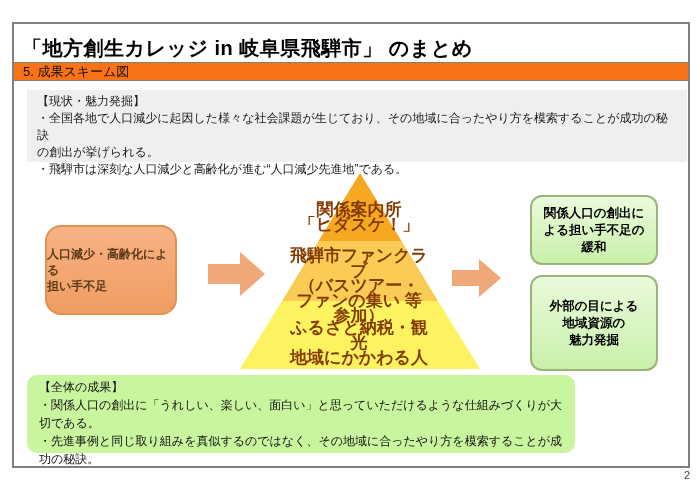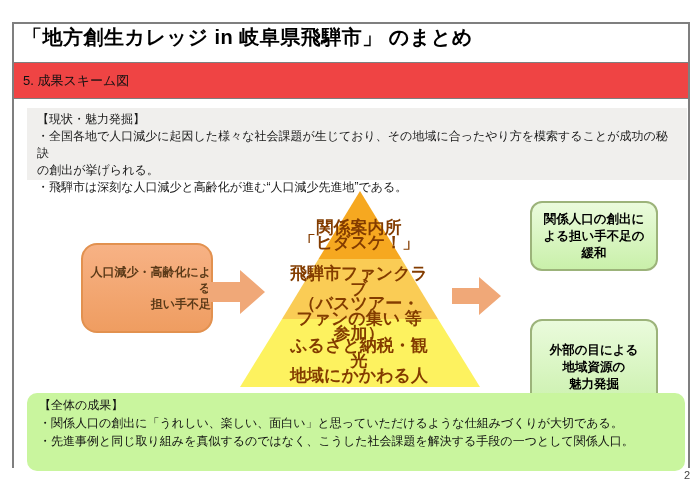--- a/index.html
+++ b/index.html
@@ -6,42 +6,42 @@
   body { background:#fff; }
   .page {
     position:relative; width:700px; height:485px; background:#ffffff;
     font-family:"Liberation Sans", sans-serif; color:#1a1a1a; overflow:hidden;
   }
   .slide {
     position:absolute; left:12px; top:22px; width:678px; height:446px;
     border:2px solid #7f7f7f; background:#ffffff;
   }
   .title-row {
-    height:39px; display:flex; align-items:flex-start; padding:0 8px;
+    height:39px; display:flex; align-items:flex-end; padding:0 8px;
     border-bottom:1px solid #7f7f7f; background:#ffffff;
   }
   .title-row .t { font-size:20px; font-weight:bold; color:#000; letter-spacing:0.5px; }
   .section-bar {
-    height:36px; display:flex; align-items:center; padding:0 9px;
-    background:#ef4444; border-bottom:1px solid #7f7f7f; font-size:13px; color:#111;
+    height:18px; display:flex; align-items:center; padding:0 9px;
+    background:#f97316; border-bottom:1px solid #7f7f7f; font-size:13px; color:#111;
   }
   .content { position:relative; width:100%; height:377px; background:#fff; }
   .pre { white-space:pre-line; }
 
   .issues-box {
     position:absolute; left:13px; top:9px; width:660px; height:72px;
     background:#f0efed; padding:3px 10px; font-size:12px; line-height:17px; color:#1a1a1a;
   }
 
   .problem-box {
     position:absolute; left:31px; top:144px; width:132px; height:90px;
     border-radius:16px; border:2px solid #e2914f;
     background:linear-gradient(#f7b285, #ef9d61);
     display:flex; align-items:center; justify-content:center;
-    text-align:right; font-size:12px; font-weight:bold; color:#5b3a18; line-height:16px;margin-left:36px;
+    text-align:left; font-size:12px; font-weight:bold; color:#5b3a18; line-height:16px;
   }
 
   .arrow1-label {
     position:absolute; left:174px; top:130px; width:120px; text-align:center;
     font-size:12.5px; font-weight:bold; color:#000; line-height:16px;
   }
 
   .arrow-svg { position:absolute; }
 
   .pyramid-svg { position:absolute; left:225px; top:90px; }
@@ -53,25 +53,25 @@
   .tier2 { left:275px; top:167px; width:140px; }
   .tier3 { left:275px; top:239px; width:140px; }
 
   .outcome-box {
     position:absolute; left:516px; width:128px;
     border-radius:12px; border:2px solid #9cb37a;
     background:linear-gradient(#eafbdc, #c9f0aa);
     display:flex; align-items:center; justify-content:center;
     text-align:center; font-size:12.5px; font-weight:600; color:#000; line-height:17px;
   }
-  .outcome1 { top:102px; height:70px; }
-  .outcome2 { top:220px; height:96px; }
+  .outcome1 { top:114px; height:70px; }
+  .outcome2 { top:194px; height:96px; }
 
   .results-box {
-    position:absolute; left:13px; top:294px; width:658px; height:78px;
+    position:absolute; left:13px; top:294px; width:548px; height:78px;
     background:#c9f59e; border-radius:10px; padding:3px 12px;
     font-size:12px; line-height:18px; color:#111;
   }
 
   .page-number {
     position:absolute; left:684px; top:469px; font-size:11px; color:#444;
   }
 </style>
 </head>
 <body>
@@ -125,20 +125,20 @@
       <div class="outcome-box outcome1 pre">関係人口の創出に
 よる担い手不足の
 緩和</div>
       <div class="outcome-box outcome2 pre">外部の目による
 地域資源の
 魅力発掘</div>
 
       <div class="results-box">
         <div>【全体の成果】</div>
         <div>・関係人口の創出に「うれしい、楽しい、面白い」と思っていただけるような仕組みづくりが大切である。</div>
-        <div>・先進事例と同じ取り組みを真似するのではなく、こうした社会課題を解決する手段の一つとして関係人口。</div>
+        <div>・先進事例と同じ取り組みを真似するのではなく、その地域に合ったやり方を模索することが成功の秘訣。</div>
       </div>
 
     </div>
   </div>
 
   <div class="page-number">2</div>
 </div>
 
 </body></html>

